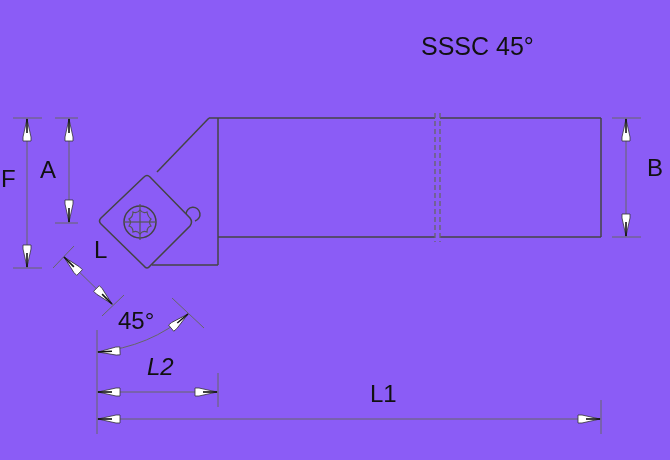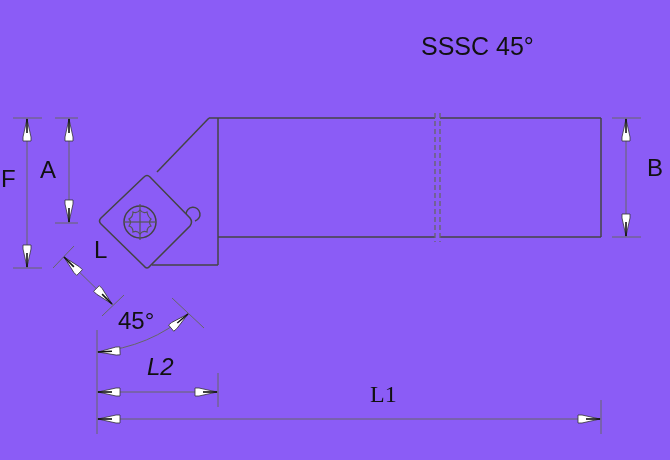--- a/index.html
+++ b/index.html
@@ -111,14 +111,14 @@
     </g>
   </svg>
 
   <div class="lbl title" style="left:421px; top:34px;">SSSC 45°</div>
   <div class="lbl" style="left:1px; top:167px;">F</div>
   <div class="lbl" style="left:40px; top:158px;">A</div>
   <div class="lbl" style="left:94px; top:238px;">L</div>
   <div class="lbl" style="left:647px; top:156px;">B</div>
   <div class="lbl" style="left:118px; top:309px;text-align:right;">45°</div>
   <div class="lbl" style="left:147px; top:355px;font-style:italic;">L2</div>
-  <div class="lbl" style="left:370px; top:382px;font-family:Liberation Serif, serif;">L1</div>
+  <div class="lbl" style="left:370px; top:382px;">L1</div>
 </div>
 
 </body></html>

